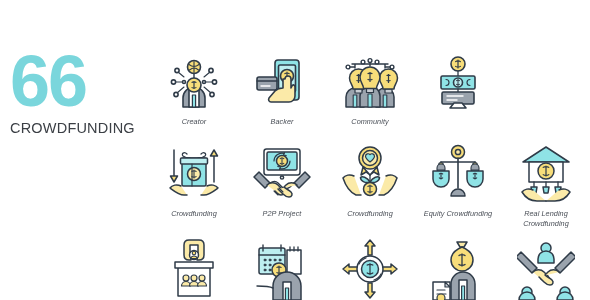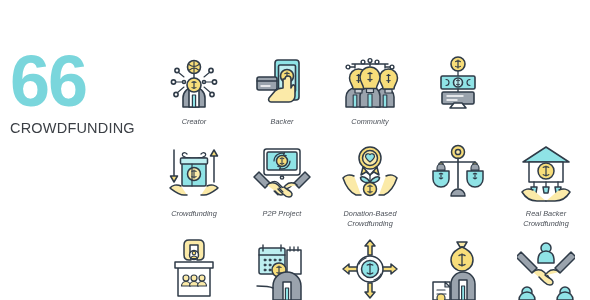--- a/index.html
+++ b/index.html
@@ -227,21 +227,20 @@
               <path d="M29 38 c-3-5-8-6-9.5-4.5 0 3 4.5 6.5 9.5 4.5z" fill="#8fe3e6"></path>
               <path d="M29 38 c3-5 8-6 9.5-4.5 0 3-4.5 6.5-9.5 4.5z" fill="#8fe3e6"></path>
               <circle cx="29" cy="45" r="6.5" fill="#f7dd7a"></circle>
               <path d="M29 41v8M26.9 42.4c.9-.8 3.3-.8 4.2 0M26.9 47.6c.9.8 3.3.8 4.2 0" fill="none" stroke-width="1.1"></path>
               <path d="M13 32 c-4-2-9-1-11 2 2 6 6 14 13 17 h5" fill="#fbeaa8"></path>
               <path d="M45 32 c4-2 9-1 11 2 -2 6-6 14-13 17 h-5" fill="#fbeaa8"></path>
             </g>
           </svg>
         </div>
         <div class="caption">
-          <div>Donation-Based</div>
           <div>Crowdfunding</div>
         </div>
       </div>
 
       <div class="cell">
         <div class="icon-box">
           <svg width="58" height="58" viewBox="0 0 58 58">
             <g stroke="#2f3b48" stroke-width="1.5" stroke-linejoin="round" stroke-linecap="round">
               <circle cx="29" cy="8" r="6.5" fill="#f7dd7a"></circle>
               <circle cx="29" cy="8" r="2.6" fill="#fbeaa8"></circle>
@@ -257,41 +256,44 @@
                 <path d="M46 29v6M44.3 30c.9-.8 2.5-.8 3.4 0M44.3 33.8c.9.8 2.5.8 3.4 0"></path>
               </g>
               <circle cx="12" cy="21" r="2.4" fill="#f7dd7a" stroke-width="1.1"></circle>
               <path d="M8 26 v-2 a4 4 0 0 1 8 0 v2z" fill="#9aa3ad" stroke-width="1.1"></path>
               <circle cx="46" cy="21" r="2.4" fill="#f7dd7a" stroke-width="1.1"></circle>
               <path d="M42 26 v-2 a4 4 0 0 1 8 0 v2z" fill="#9aa3ad" stroke-width="1.1"></path>
               <path d="M22 52 a7 7 0 0 1 14 0z" fill="#9aa3ad"></path>
             </g>
           </svg>
         </div>
+        <div class="caption">
+          <div>Equity Crowdfunding</div>
+        </div>
       </div>
 
       <div class="cell">
         <div class="icon-box">
           <svg width="58" height="58" viewBox="0 0 58 58">
             <g stroke="#2f3b48" stroke-width="1.5" stroke-linejoin="round" stroke-linecap="round">
               <path d="M29 3 L52 18 H6 z" fill="#8fe3e6"></path>
               <path d="M12 18 h34 v20 h-34z" fill="#ffffff"></path>
               <circle cx="29" cy="27 " r="8" fill="#f7dd7a"></circle>
               <path d="M29 22v10M26.2 23.4c1.2-1 4.4-1 5.6 0M26.2 30.6c1.2 1 4.4 1 5.6 0" fill="none" stroke-width="1.2"></path>
               <path d="M17 38 v5M29 38 v5M41 38 v5" fill="none" stroke-width="1.3"></path>
               <path d="M14 43 h6 l-1 6 h-4z" fill="#8fe3e6"></path>
               <path d="M26 43 h6 l-1 6 h-4z" fill="#8fe3e6"></path>
               <path d="M38 43 h6 l-1 6 h-4z" fill="#8fe3e6"></path>
               <path d="M16 46 c-4-2-9-1-11 2 3 5 8 9 15 9 h9" fill="#fbeaa8"></path>
               <path d="M42 46 c4-2 9-1 11 2 -3 5-8 9-15 9 h-9" fill="#fbeaa8"></path>
             </g>
           </svg>
         </div>
         <div class="caption">
-          <div>Real Backer</div>
+          <div>Real Lending</div>
           <div>Crowdfunding</div>
         </div>
       </div>
     </div>
 
     <div class="row row-3">
 
       <div class="cell">
         <div class="icon-box">
           <svg width="58" height="62" viewBox="0 0 58 62">

